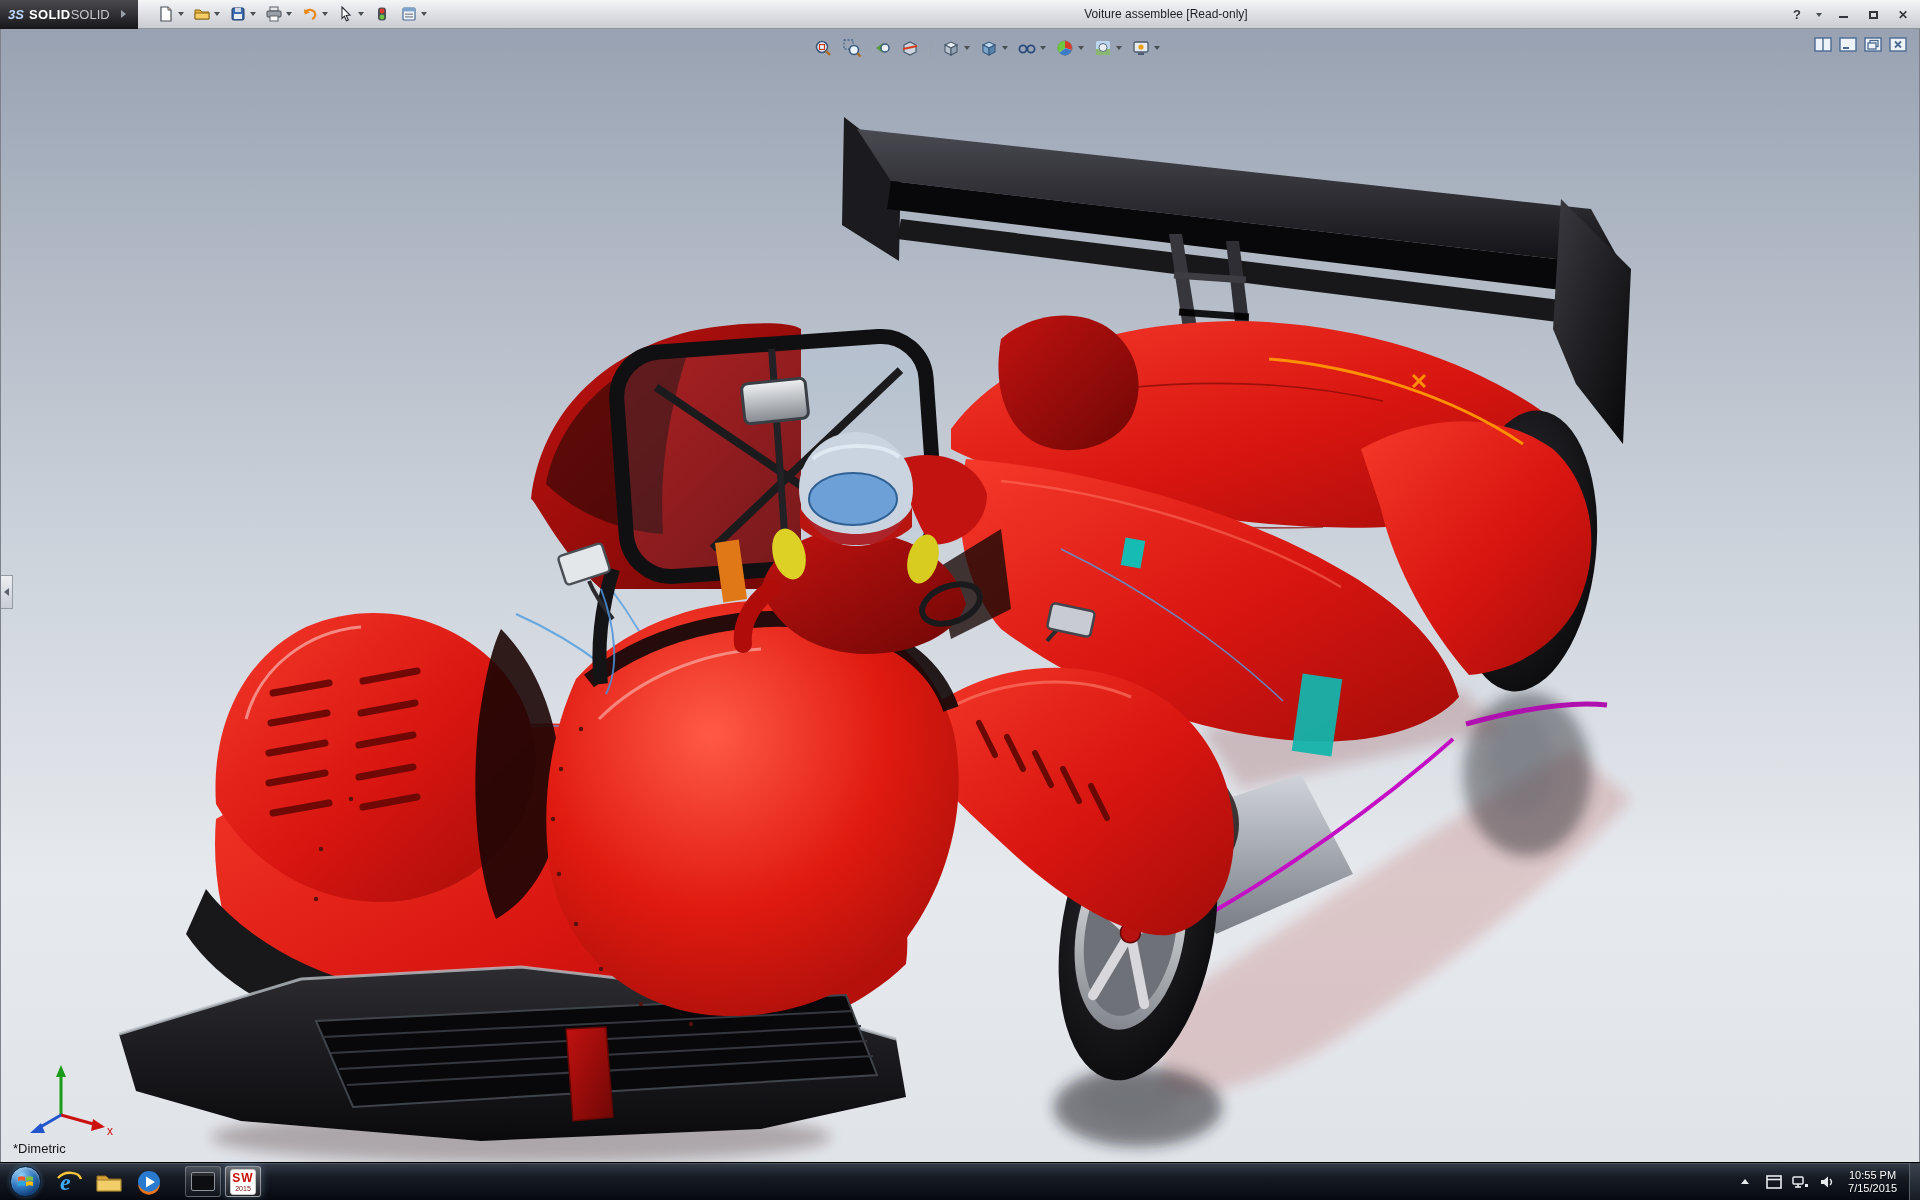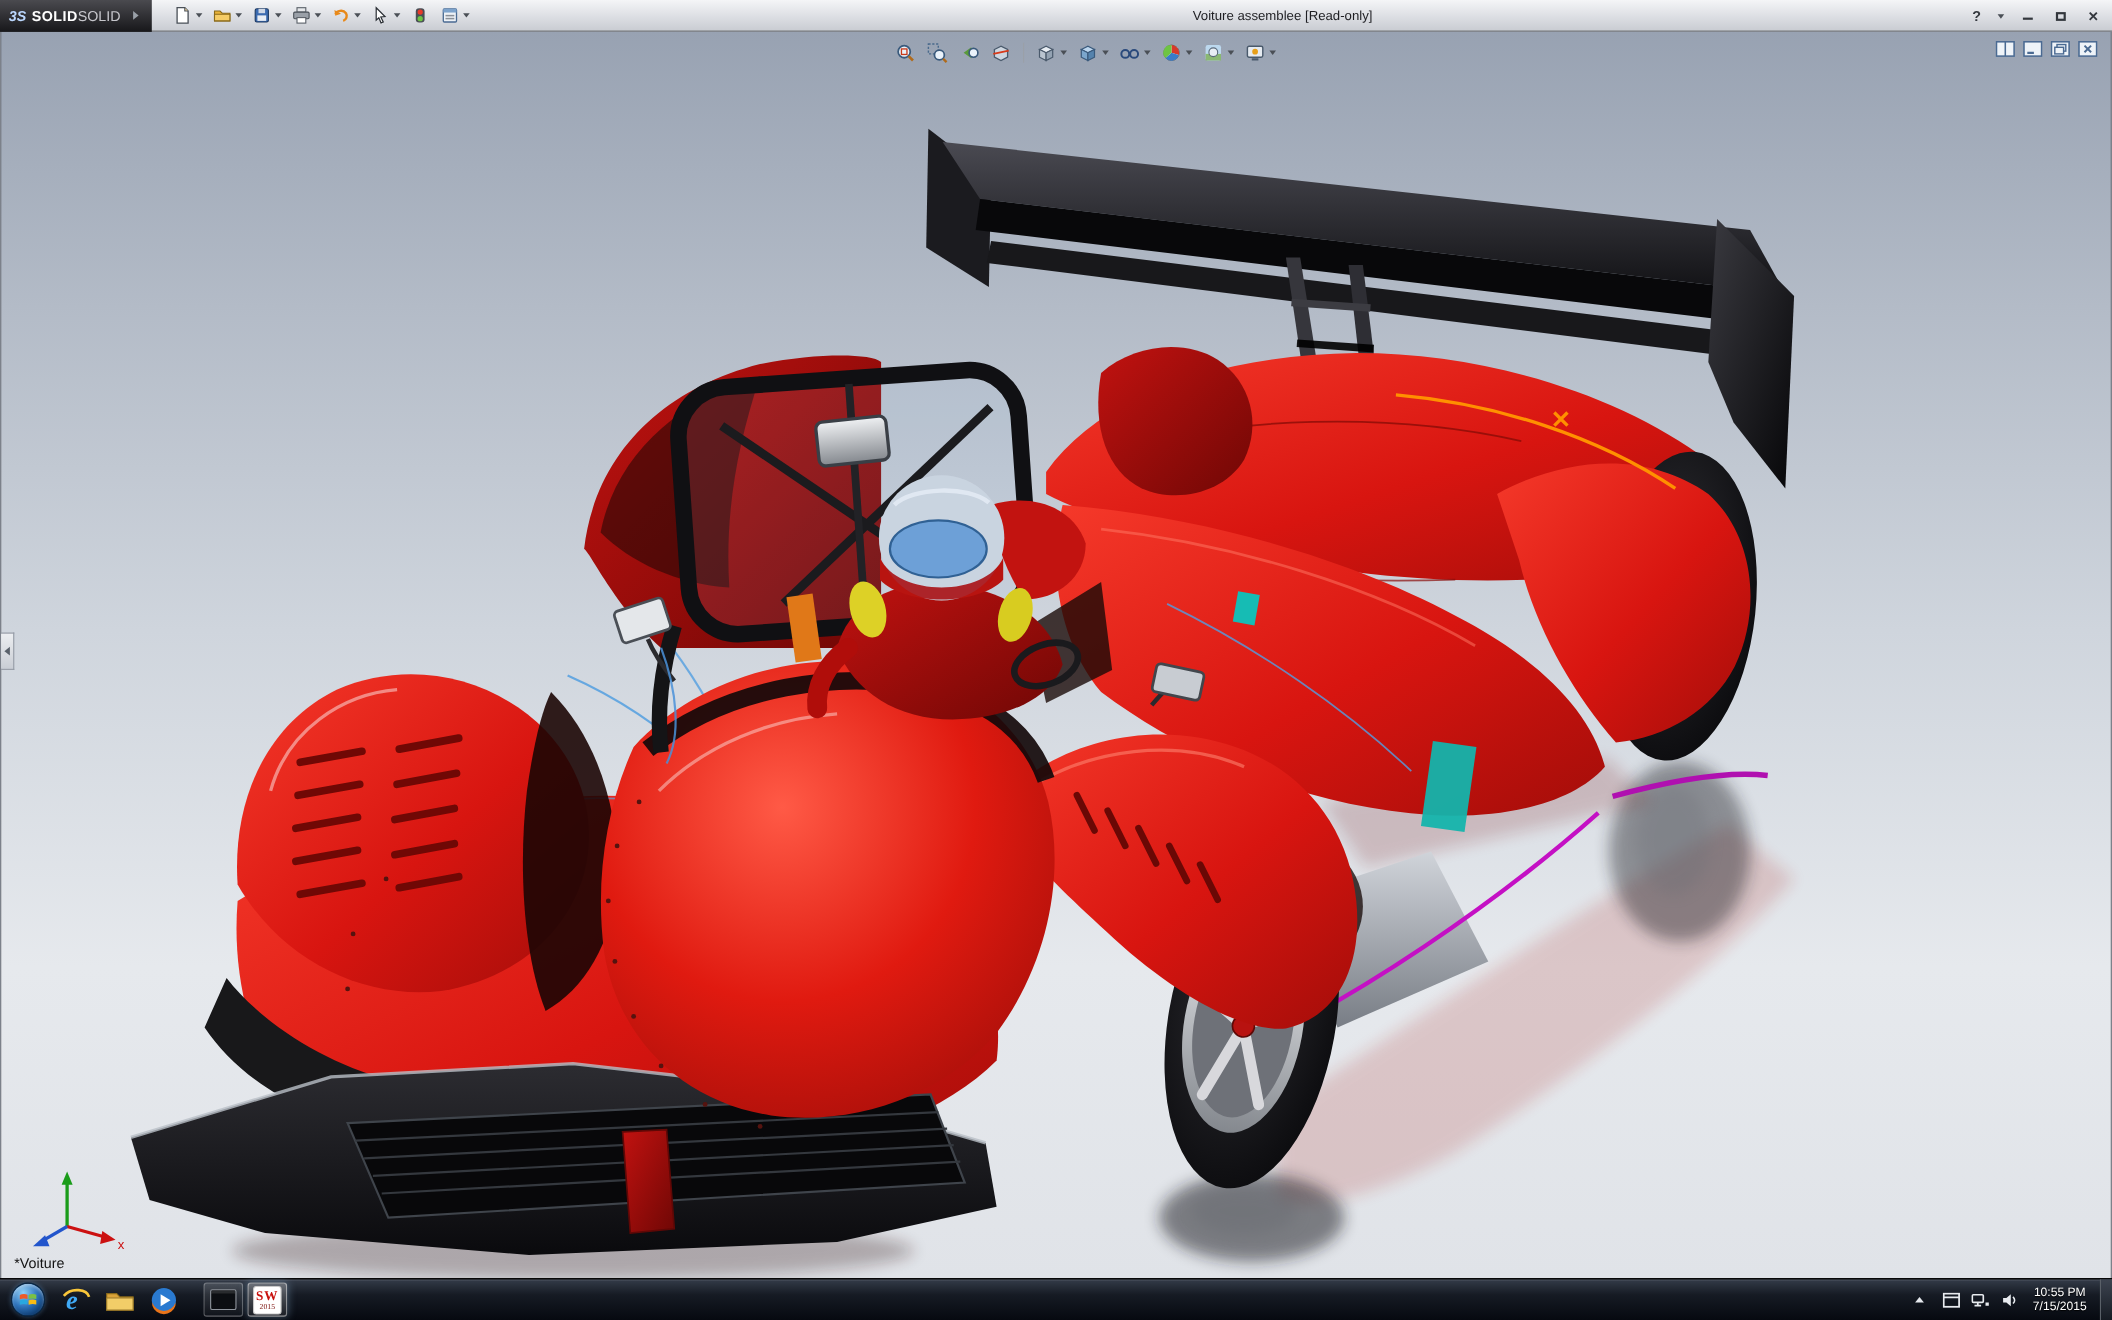--- a/index.html
+++ b/index.html
@@ -94,21 +94,20 @@
   }
   .task-icon.open {
     border:1px solid rgba(255,255,255,.28);
     background:linear-gradient(rgba(255,255,255,.14),rgba(255,255,255,.03));
     margin-left:16px;
   }
   .task-icon.active {
     border:1px solid rgba(255,255,255,.45);
     background:linear-gradient(rgba(255,255,255,.30),rgba(255,255,255,.08));
     box-shadow:0 0 8px rgba(170,215,255,.35);
-    font-family:Liberation Serif, serif;
   }
   .sw-badge {
     width:26px;height:26px;background:#fff;border-radius:3px;border:1px solid #c8c8c8;
     display:flex;flex-direction:column;align-items:center;justify-content:center;line-height:1;
   }
   .sw-badge .letters { color:#c8100c; font-weight:bold; font-size:12px; letter-spacing:1px; }
   .sw-badge .year { color:#7a0c08; font-size:7px; margin-top:1px; }
   .cmd-face { width:24px;height:19px;background:#0c0e12;border:1px solid #8f949c;border-radius:2px;
     box-shadow:inset 0 3px 0 rgba(255,255,255,.12); }
   .tray { margin-left:auto; display:flex; align-items:center; height:100%; }
@@ -563,21 +562,21 @@
           <rect x="1" y="1" width="16" height="13" fill="#eef3f8" stroke="#4a6a92" stroke-width="1.4"></rect>
           <path d="M6 4.5 L12 10.5 M12 4.5 L6 10.5" stroke="#4a6a92" stroke-width="1.8"></path>
         </svg>
       </span>
     </div>
 
     <div class="fm-collapse">
       <span class="fm-arrow"></span>
     </div>
 
-    <div class="view-label">*Voiture</div>
+    <div class="view-label">*Dimetric</div>
   </div>
 
   <div class="taskbar">
     <div class="start-orb">
       <svg width="17" height="17" viewBox="0 0 17 17">
         <path d="M1 4.2 Q4.5 2.6 8 4 L8 8 Q4.5 6.6 1 8.2 Z" fill="#f05a28"></path>
         <path d="M9 4.2 Q12.5 2.6 16 4 L16 8 Q12.5 6.6 9 8.2 Z" fill="#7ac143"></path>
         <path d="M1 9.2 Q4.5 7.6 8 9 L8 13 Q4.5 11.6 1 13.2 Z" fill="#28a8e0"></path>
         <path d="M9 9.2 Q12.5 7.6 16 9 L16 13 Q12.5 11.6 9 13.2 Z" fill="#fbbc12"></path>
       </svg>

